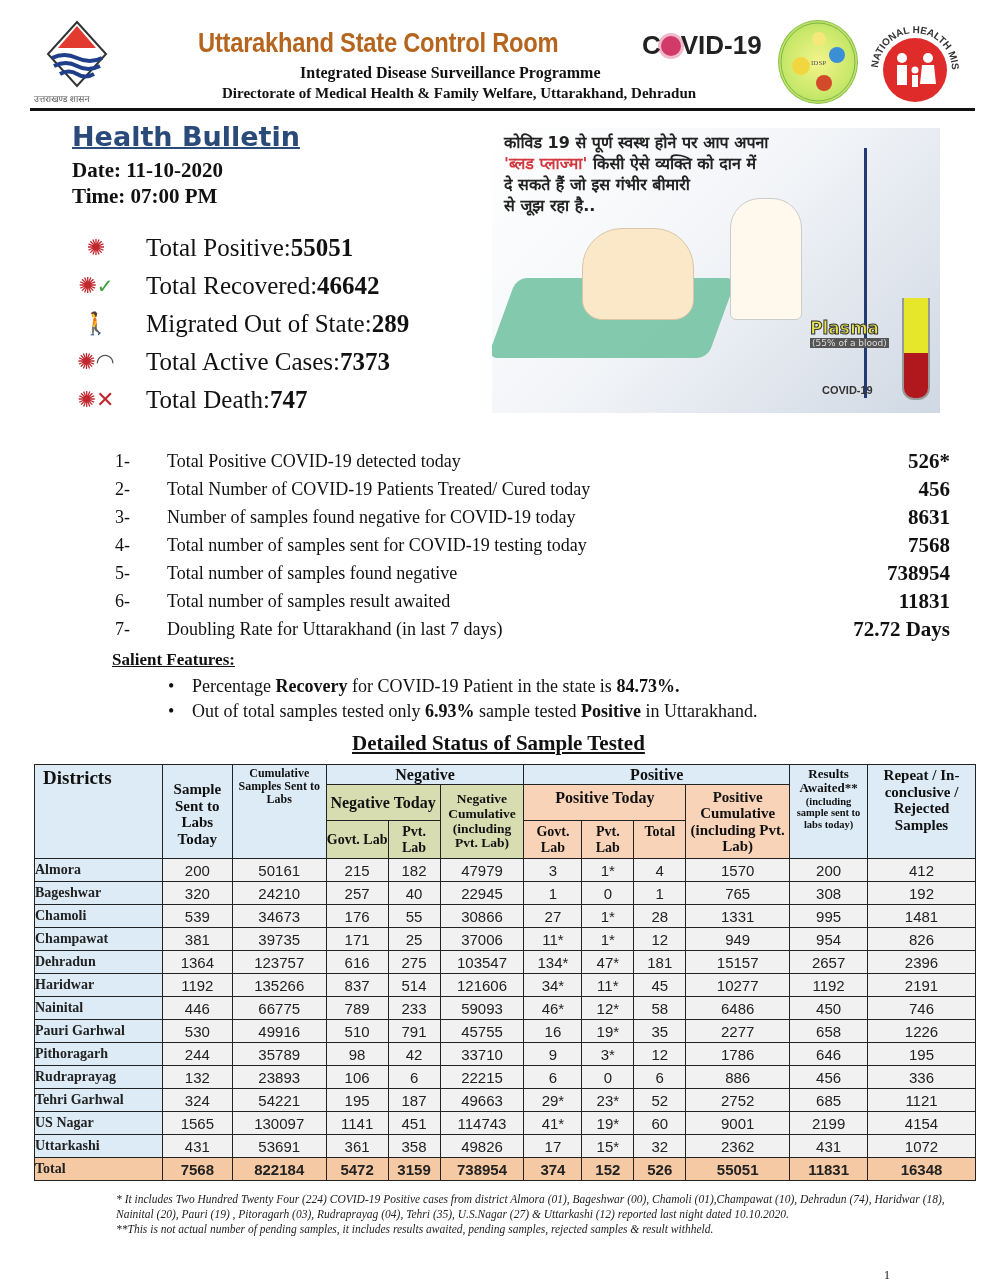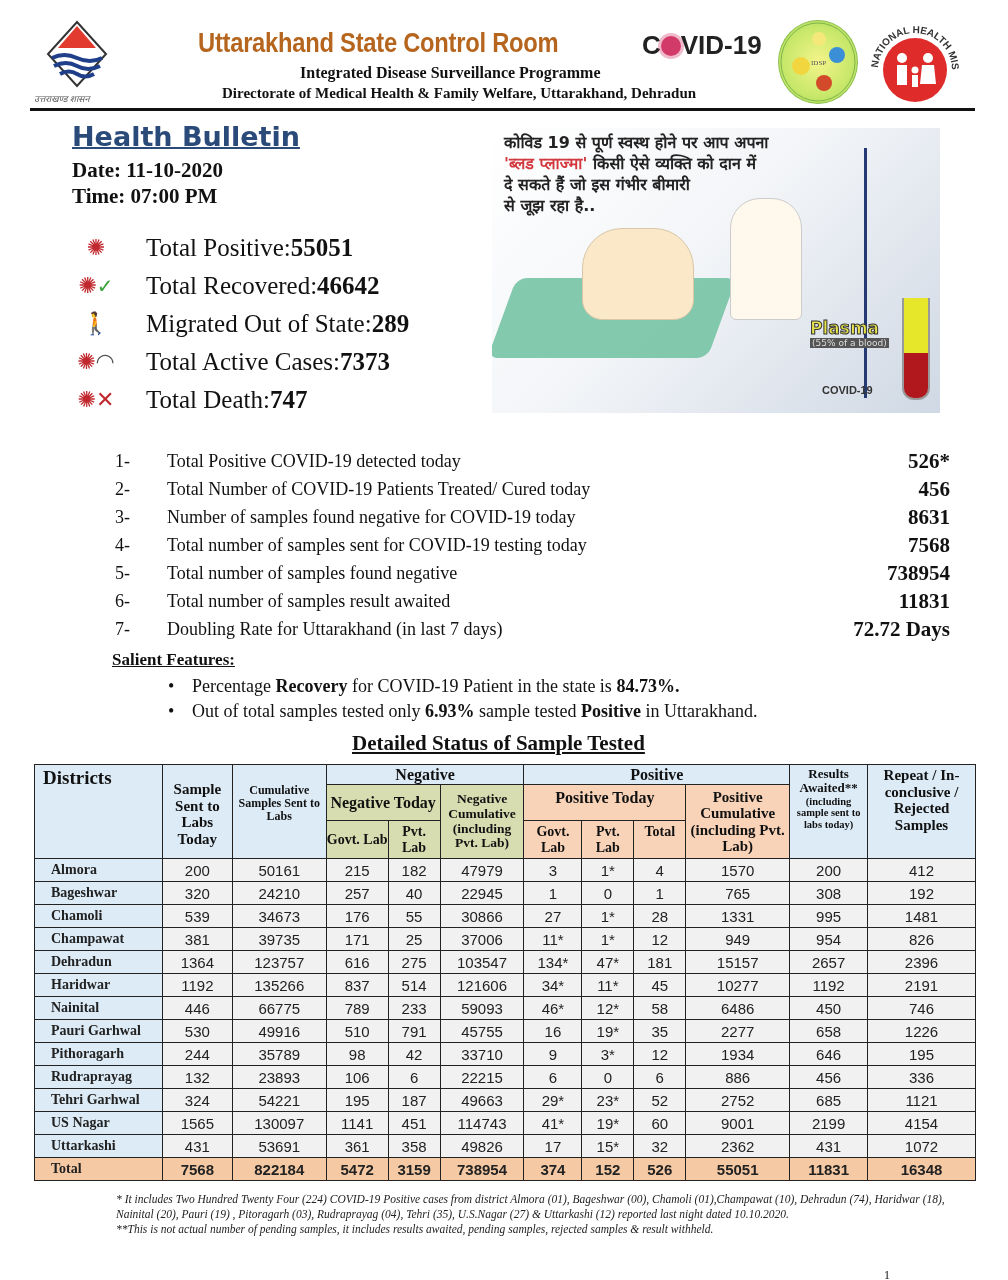--- a/index.html
+++ b/index.html
@@ -8,21 +8,21 @@
 
   
   .hdr-title { left:198px; top:28px; font-family:"Liberation Sans", sans-serif; font-weight:bold; font-size:27px; color:#b5651d; letter-spacing:-0.3px; transform:scaleX(0.88); transform-origin:left; white-space:nowrap; }
   .hdr-covid { left:642px; top:30px; font-family:"Liberation Sans", sans-serif; font-weight:bold; font-size:26px; color:#222; white-space:nowrap; }
   .hdr-covid .o { display:inline-block; width:20px; height:20px; border-radius:50%; background:#d23a6a; vertical-align:-2px; box-shadow:0 0 0 3px rgba(210,58,106,0.35); }
   .hdr-sub1 { left:300px; top:64px; font-weight:bold; font-size:16px; white-space:nowrap; }
   .hdr-sub2 { left:222px; top:85px; font-weight:bold; font-size:15px; white-space:nowrap; }
   .hdr-rule { left:30px; top:108px; width:945px; height:3px; background:#111; }
 
   .logo-uk { left:36px; top:20px; width:82px; height:70px; }
-  .logo-uk-cap { left:34px; top:92px; font-size:9px; color:#555;font-style:italic; }
+  .logo-uk-cap { left:34px; top:92px; font-size:9px; color:#555; }
   .logo-idsp { left:778px; top:20px; width:78px; height:82px; border-radius:50%; background:radial-gradient(circle at 50% 50%, #f4f48a 0%, #c8e86a 60%, #9bd35a 100%); border:1px solid #8bbf4a; }
   .logo-nhm { left:866px; top:18px; width:98px; height:98px; }
 
   
   .hb-title { left:72px; top:121px; font-family:"DejaVu Sans", sans-serif; font-weight:bold; font-size:27px; color:#2a4a7a; text-decoration:underline; text-decoration-thickness:2px; }
   .hb-date { left:72px; top:158px; font-weight:bold; font-size:21px; }
   .hb-time { left:72px; top:184px; font-weight:bold; font-size:21px; }
   .stat { left:76px; font-size:25px; white-space:nowrap; display:flex; align-items:center; }
   .stat .ico { width:40px; height:32px; margin-right:30px; display:flex; align-items:center; justify-content:center; font-size:22px; color:#c0282e; }
   .stat b { font-weight:bold; }
@@ -54,21 +54,21 @@
   .tbl-title { left:352px; top:731px; font-weight:bold; font-size:21px; text-decoration:underline; }
 
   
   table.dt { position:absolute; left:34px; top:764px; width:942px; border-collapse:collapse; font-family:"Liberation Serif", serif; }
   table.dt th, table.dt td { border:1px solid #222; padding:0; text-align:center; }
   table.dt th { font-weight:bold; line-height:1.1; }
   .hblue { background:#dcebf6; }
   .hgreen { background:#d7ddb0; }
   .horange { background:#f8d3b8; }
   table.dt td { background:#f1f1f1; font-family:"Liberation Sans", sans-serif; font-size:15px; height:22px; color:#222; }
-  table.dt td.dist { background:#dcebf6; text-align:left; padding-left:16px; font-family:"Liberation Serif", serif; font-weight:bold; font-size:14px;margin-top:40px; }
+  table.dt td.dist { background:#dcebf6; text-align:left; font-family:"Liberation Serif", serif; font-weight:bold; font-size:14px;margin-top:40px; }
   table.dt tr.total td { background:#f5c9a3; font-weight:bold; }
   table.dt tr.total td.dist { background:#f5c9a3; }
 
   .foot { left:116px; top:1192px; width:840px; font-style:italic; font-size:11.5px; line-height:15px; color:#222; }
   .pagenum { left:884px; top:1268px; font-size:12px; }
 </style>
 </head>
 <body>
 
 <div class="abs logo-uk">
@@ -219,21 +219,21 @@
       <col style="width:52px">
       <col style="width:52px">
       <col style="width:104px">
       <col style="width:78px">
       <col style="width:108px">
   </colgroup>
   <thead>
     <tr style="height:20px">
       <th rowspan="3" class="hblue" style="text-align:left;vertical-align:top;padding:3px 8px;font-size:19px">Districts</th>
       <th rowspan="3" class="hblue" style="font-size:15px;vertical-align:top;padding-top:16px">Sample Sent to Labs Today</th>
-      <th rowspan="3" class="hblue" style="font-size:12px;vertical-align:top;padding-top:19px">Cumulative Samples Sent to Labs</th>
+      <th rowspan="3" class="hblue" style="font-size:12px;vertical-align:top;padding-top:2px">Cumulative Samples Sent to Labs</th>
       <th colspan="3" class="hblue" style="font-size:16px">Negative</th>
       <th colspan="4" class="hblue" style="font-size:16px">Positive</th>
       <th rowspan="3" class="hblue" style="font-size:13px;vertical-align:top;padding-top:2px">
         <div>Results Awaited**</div>
         <div style="font-size:10.5px">(including sample sent to labs today)</div>
       </th>
       <th rowspan="3" class="hblue" style="font-size:15px;vertical-align:top;padding-top:2px">Repeat / In-conclusive / Rejected Samples</th>
     </tr>
     <tr style="height:36px">
       <th colspan="2" class="hgreen" style="font-size:16px">Negative Today</th>
@@ -365,21 +365,21 @@
       <tr>
         <td class="dist">Pithoragarh</td>
         <td>244</td>
         <td>35789</td>
         <td>98</td>
         <td>42</td>
         <td>33710</td>
         <td>9</td>
         <td>3*</td>
         <td>12</td>
-        <td>1934</td>
+        <td>1786</td>
         <td>646</td>
         <td>195</td>
       </tr>
       <tr>
         <td class="dist">Rudraprayag</td>
         <td>132</td>
         <td>23893</td>
         <td>106</td>
         <td>6</td>
         <td>22215</td>

